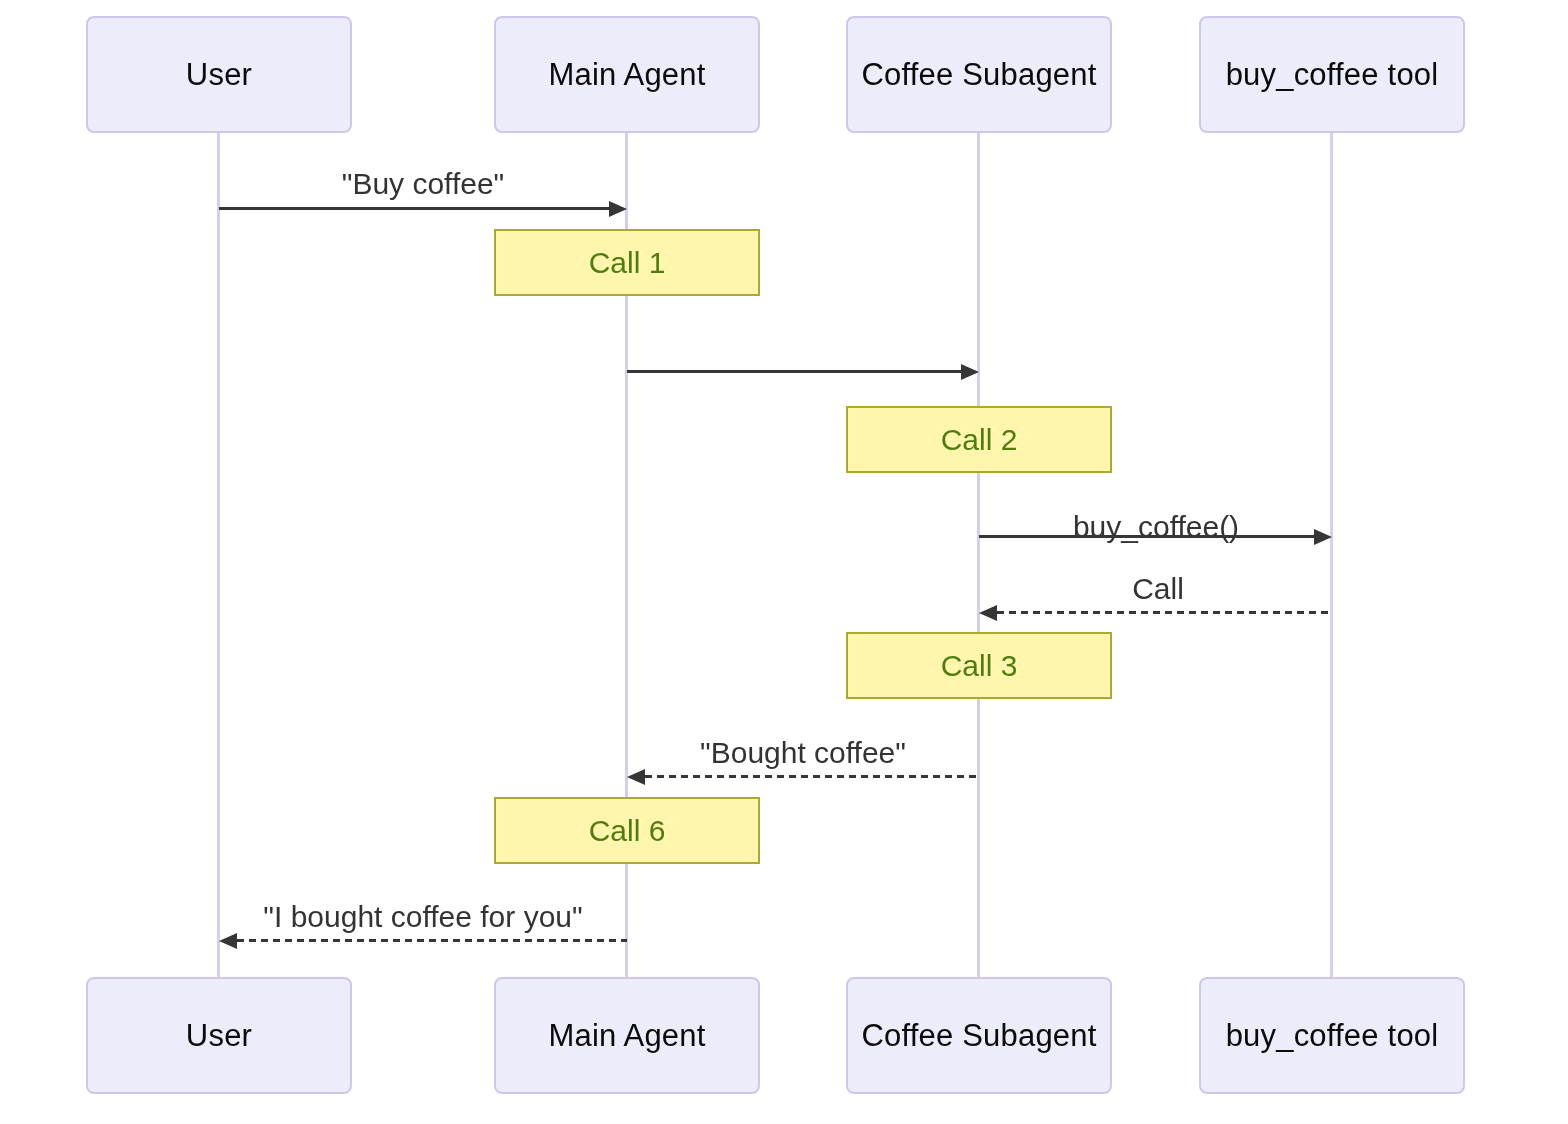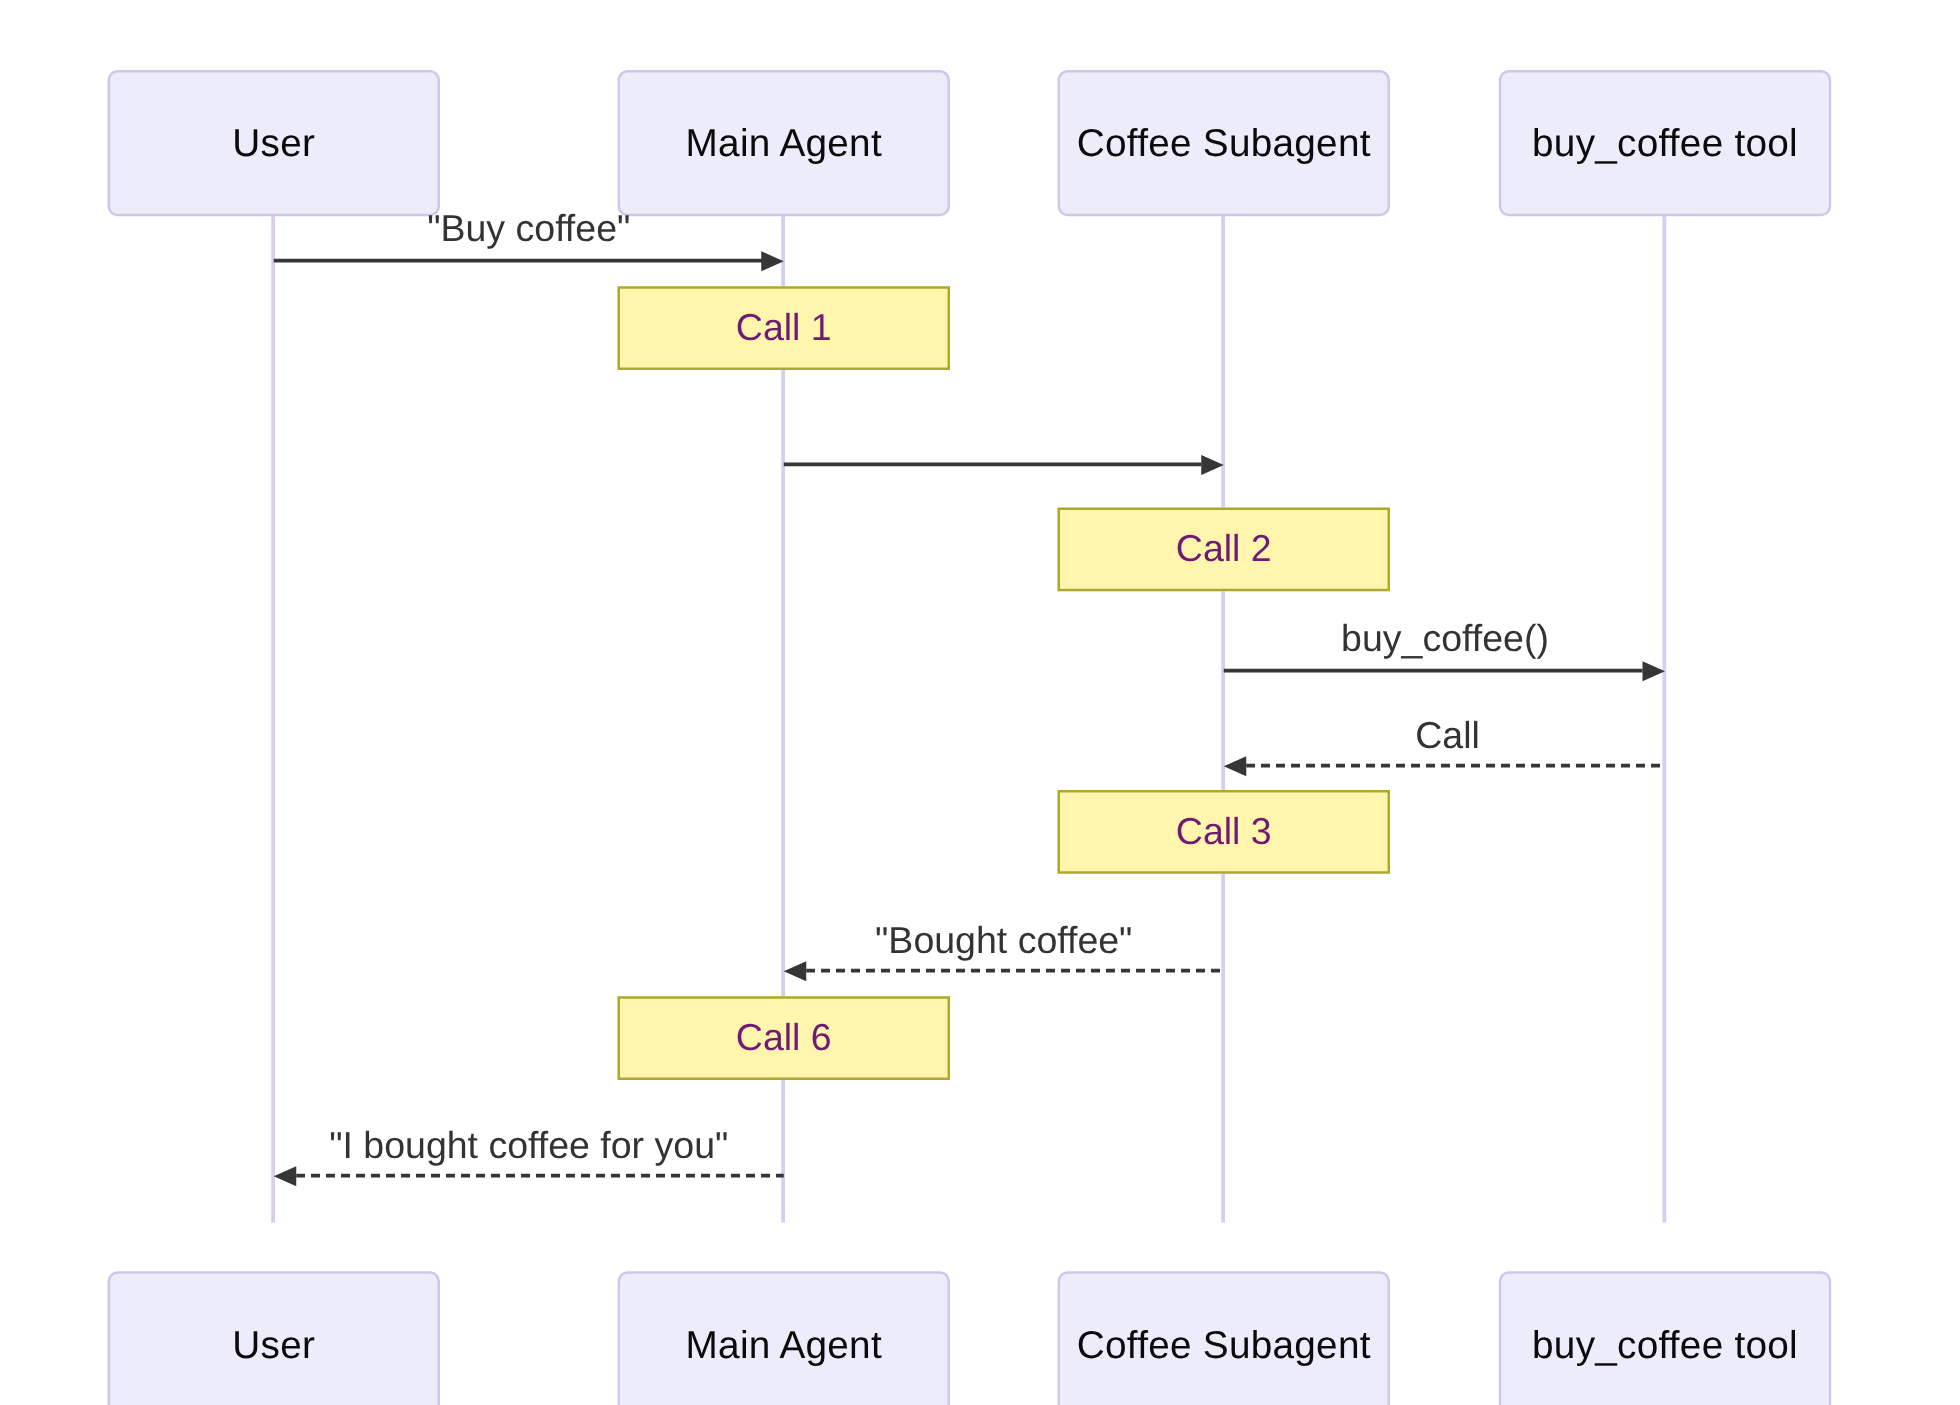--- a/index.html
+++ b/index.html
@@ -35,21 +35,20 @@
     height: 117px;
     background: var(--actor-fill);
     border: 2px solid var(--actor-border);
     border-radius: 8px;
     display: flex;
     align-items: center;
     justify-content: center;
     font-size: 31px;
     color: var(--actor-text);
     letter-spacing: 0.2px;
-    margin-top: 40px;
   }
   .msg-label {
     position: absolute;
     transform: translateX(-50%);
     white-space: nowrap;
     font-size: 30px;
     line-height: 36px;
     color: var(--msg-text);
   }
   .msg-line {
@@ -72,21 +71,21 @@
   .note {
     position: absolute;
     width: 266px;
     height: 67px;
     background: var(--note-fill);
     border: 2px solid var(--note-border);
     display: flex;
     align-items: center;
     justify-content: center;
     font-size: 30px;
-    color: #701a75;
+    color: #4d7c0f;
   }
 </style>
 </head>
 <body>
 
 <div class="canvas">
 
   <div class="lifeline" style="left:217px"></div>
   <div class="lifeline" style="left:625px"></div>
   <div class="lifeline" style="left:977px"></div>
@@ -109,21 +108,21 @@
   <div class="msg-line" style="left:219px;top:207px;width:392px"></div>
   <div class="arrowhead right" style="left:609px;top:201px"></div>
 
   <div class="note" style="left:494px;top:229px">Call 1</div>
 
   <div class="msg-line" style="left:627px;top:370px;width:334px"></div>
   <div class="arrowhead right" style="left:961px;top:364px"></div>
 
   <div class="note" style="left:846px;top:406px">Call 2</div>
 
-  <div class="msg-label" style="left:1156px;top:494px">buy_coffee()</div>
+  <div class="msg-label" style="left:1156px;top:509px">buy_coffee()</div>
   <div class="msg-line" style="left:979px;top:535px;width:335px"></div>
   <div class="arrowhead right" style="left:1314px;top:529px"></div>
 
   <div class="msg-label" style="left:1158px;top:571px">Call</div>
   <div class="msg-line dashed" style="left:997px;top:611px;width:335px"></div>
   <div class="arrowhead left" style="left:979px;top:605px"></div>
 
   <div class="note" style="left:846px;top:632px">Call 3</div>
 
   <div class="msg-label" style="left:803px;top:735px">"Bought coffee"</div>

